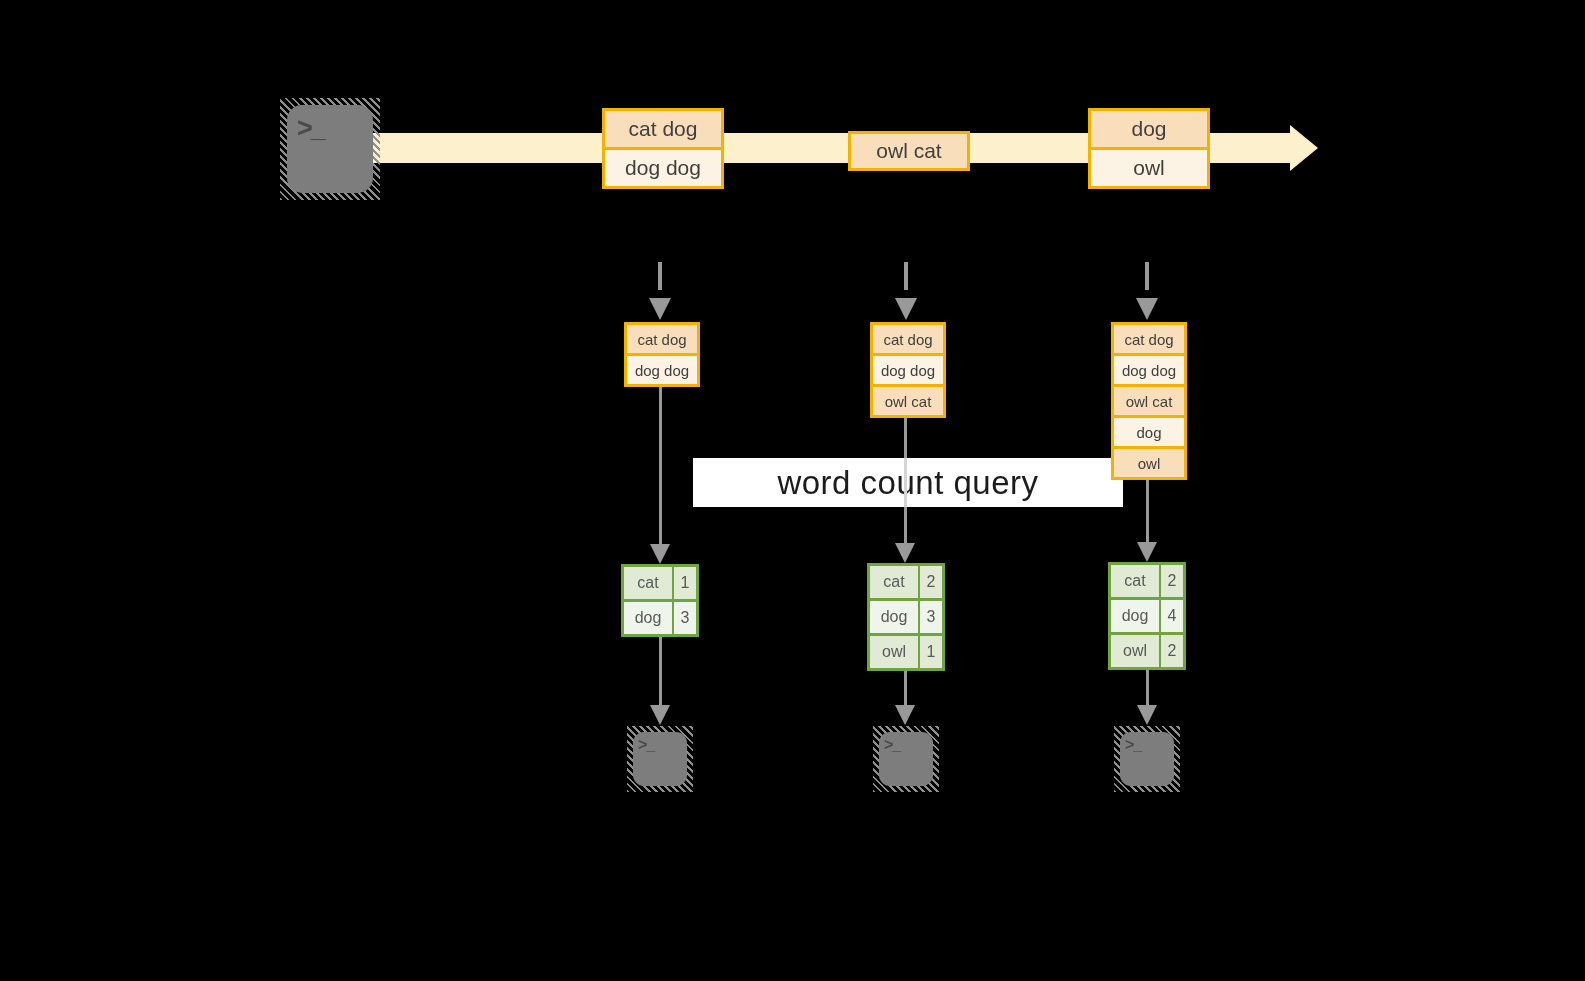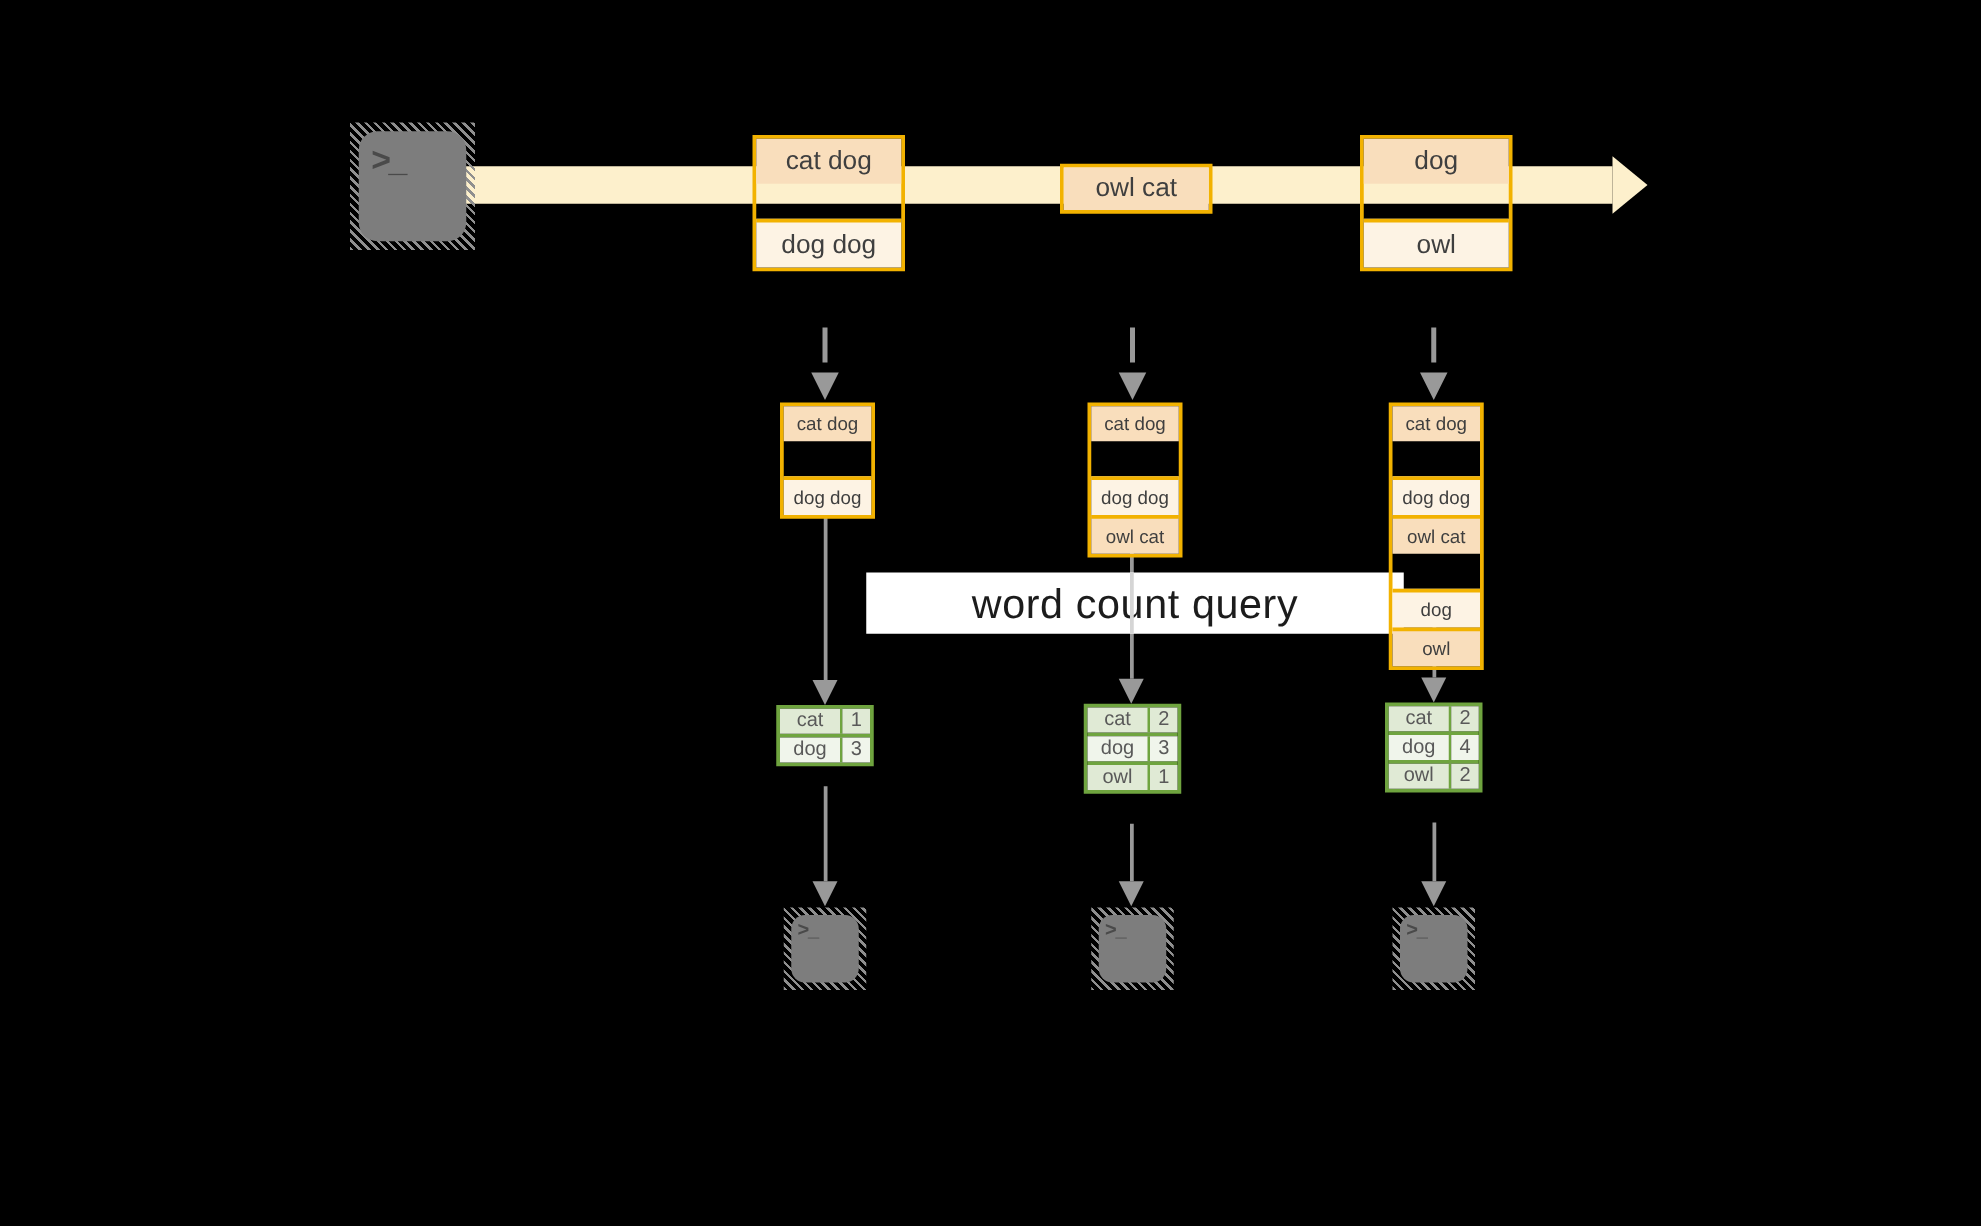--- a/index.html
+++ b/index.html
@@ -29,21 +29,21 @@
   .terminal.small .body{inset:6px;border-radius:11px;}
   .terminal.small .glyph{left:11px;top:11px;font-size:16px;letter-spacing:-1px;}
 
   
   .msgbox{width:116px;border:3px solid var(--box-border,#f2b200);z-index:3;}
   .msg-row{height:36px;display:flex;align-items:center;justify-content:center;
     font-size:21px;color:var(--box-text,#3f3f3f);}
   .msg-row + .msg-row{border-top:3px solid var(--box-border,#f2b200);}
   .msg-row.single{height:34px;}
   .tone-dark{background:var(--box-fill-dark,#f9debc);}
-  .tone-light{background:var(--box-fill-light,#fdf3e4);margin-top:28px;}
+  .tone-light{background:var(--box-fill-light,#fdf3e4);}
 
   .statebox{width:70px;border:3px solid var(--box-border,#f2b200);z-index:3;}
   .state-row{height:28px;display:flex;align-items:center;justify-content:center;
     font-size:15px;color:var(--box-text,#3f3f3f);}
   .state-row + .state-row{border-top:3px solid var(--box-border,#f2b200);}
 
   
   .dash{width:4px;height:28px;background:var(--arrow-gray,#999);z-index:1;}
   .tri-down{width:0;height:0;z-index:1;
     border-left:11px solid transparent;border-right:11px solid transparent;
@@ -54,21 +54,21 @@
     border-top:20px solid var(--arrow-gray,#999);}
 
   
   .banner{left:693px;top:458px;width:430px;height:49px;z-index:2;
     background:var(--banner-bg,#fff);display:flex;align-items:center;justify-content:center;
     font-size:33px;color:var(--banner-text,#1c1c1c);letter-spacing:0.5px;}
   .banner-line{left:904px;top:458px;width:3px;height:49px;background:#d5d5d5;z-index:2;}
 
   
   .counttable{width:72px;border:3px solid var(--table-border,#6fa43f);z-index:3;}
-  .count-row{display:flex;height:20px;}
+  .count-row{display:flex;height:32px;}
   .count-row + .count-row{border-top:3px solid var(--table-border,#6fa43f);}
   .word-cell{flex:1;display:flex;align-items:center;justify-content:center;
     font-size:16px;color:var(--table-text,#595959);
     border-right:2px solid var(--table-border,#6fa43f);}
   .num-cell{width:22px;display:flex;align-items:center;justify-content:center;
     font-size:16px;color:var(--table-text,#595959);}
   .trow-dark .word-cell,.trow-dark .num-cell{background:var(--table-fill-dark,#e0ead5);}
   .trow-light .word-cell,.trow-light .num-cell{background:var(--table-fill-light,#f0f5eb);}
 </style>
 </head>

